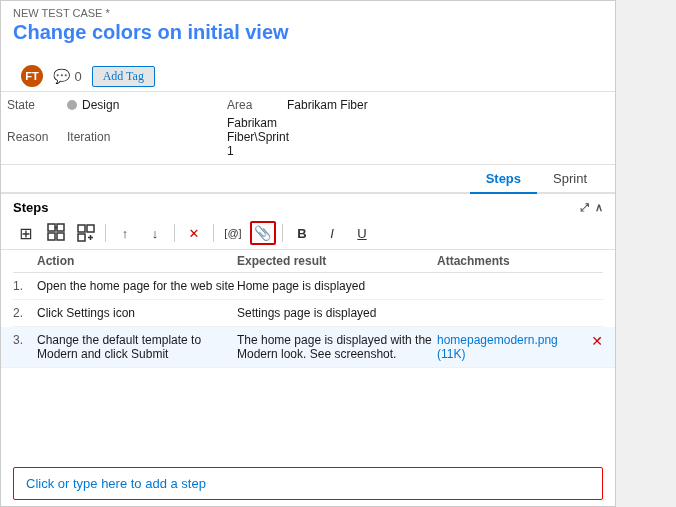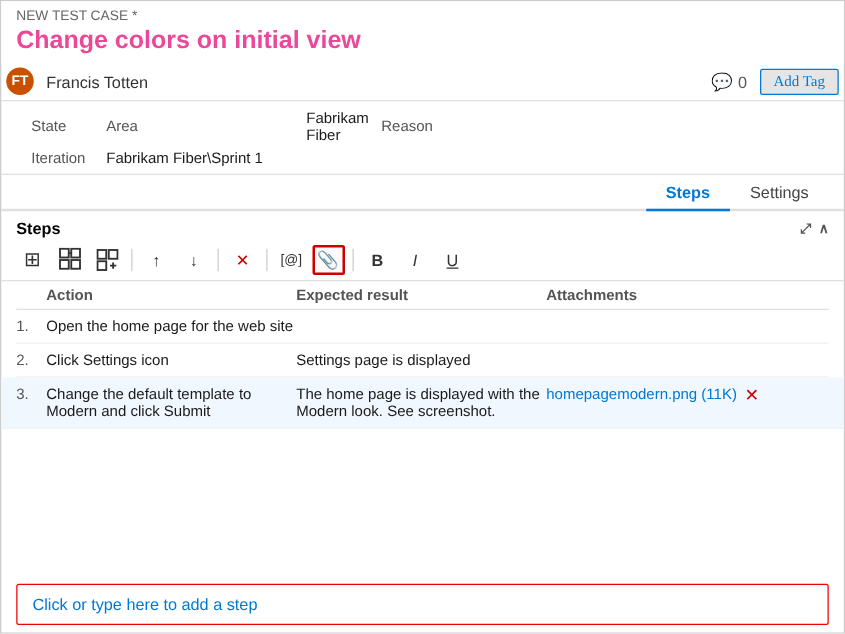--- a/index.html
+++ b/index.html
@@ -5,47 +5,47 @@
     * { box-sizing: border-box; margin: 0; padding: 0; }
     body {
       font-family: "Segoe UI", Arial, sans-serif;
       font-size: 13px;
       background: #f0f0f0;
       width: 676px;
       height: 507px;
       overflow: hidden;
     }
     .window {
-      width: 676px;
+      width: 616px;
       height: 507px;
       background: #fff;
       border: 1px solid #ccc;
       display: flex;
       flex-direction: column;
     }
     .title-bar {
       background: #fff;
       padding: 6px 12px 0 12px;
       border-bottom: none;
     }
     .new-test-case-label {
       font-size: 11px;
       color: #666;
       margin-bottom: 2px;
     }
     .work-item-title {
       font-size: 20px;
       font-weight: 600;
-      color: #ec4899;
-      margin-bottom: 6px;
+      color: #3b82f6;
+      margin-bottom: 17px;
     }
     .header-row {
       display: flex;
       align-items: center;
-      padding: 4px 4px;
+      padding: 4px 20px;
       border-bottom: 1px solid #e0e0e0;
       gap: 10px;
     }
     .avatar {
       width: 22px;
       height: 22px;
       border-radius: 50%;
       background: #c85000;
       color: #fff;
       font-size: 11px;
@@ -70,21 +70,21 @@
       border: 1px solid #0078d4;
       background: #e5e5e5;
       color: #0078d4;
       padding: 2px 10px;
       font-size: 12px;
       cursor: pointer;
       border-radius: 2px;
       font-family: Liberation Serif, serif;
     }
     .fields-section {
-      padding: 6px 24px;
+      padding: 6px 6px;
       display: grid;
       grid-template-columns: 60px 160px 60px 1fr;
       gap: 4px 0;
       border-bottom: 1px solid #e0e0e0;
     }
     .field-label {
       color: #555;
       font-size: 12px;
       display: flex;
       align-items: center;
@@ -237,41 +237,44 @@
 
 <div class="window">
 
   <div class="title-bar">
     <div class="new-test-case-label">NEW TEST CASE *</div>
     <div class="work-item-title">Change colors on initial view</div>
   </div>
 
   <div class="header-row">
     <div class="avatar">FT</div>
-    <span class="assigned-name">Francis Totten</span>
     <div class="comment-area">
       <span style="font-size:14px;">💬</span>
       <span>0</span>
     </div>
     <button class="add-tag-btn">Add Tag</button>
   </div>
 
   <div class="fields-section">
     <span class="field-label">State</span>
+    <span class="field-value">
+      <span class="state-dot"></span>
+      <span>Design</span>
+    </span>
     <span class="field-label">Area</span>
     <span class="field-value">Fabrikam Fiber</span>
 
     <span class="field-label">Reason</span>
     <span class="field-label">Iteration</span>
     <span class="field-value">Fabrikam Fiber\Sprint 1</span>
   </div>
 
   <div class="tabs-row">
     <div class="tab active">Steps</div>
-    <div class="tab">Settings</div>
+    <div class="tab">Sprint</div>
   </div>
 
   <div class="steps-section">
 
     <div class="steps-header">
       <span>Steps</span>
       <div class="steps-header-icons">
         <span class="expand-icon">⤢</span>
         <span class="expand-icon">∧</span>
       </div>
@@ -318,20 +321,21 @@
         <span></span>
         <span>Action</span>
         <span>Expected result</span>
         <span>Attachments</span>
       </div>
 
       <div id="steps-container">
           <div class="step-row">
     <span class="step-num">1.</span>
     <span class="step-action">Open the home page for the web site</span>
+    <span class="step-expected">Home page is displayed</span>
     <span class="step-attachment"></span>
   </div>
           <div class="step-row">
     <span class="step-num">2.</span>
     <span class="step-action">Click Settings icon</span>
     <span class="step-expected">Settings page is displayed</span>
     <span class="step-attachment"></span>
   </div>
           <div class="step-row highlighted-row">
     <span class="step-num">3.</span>

